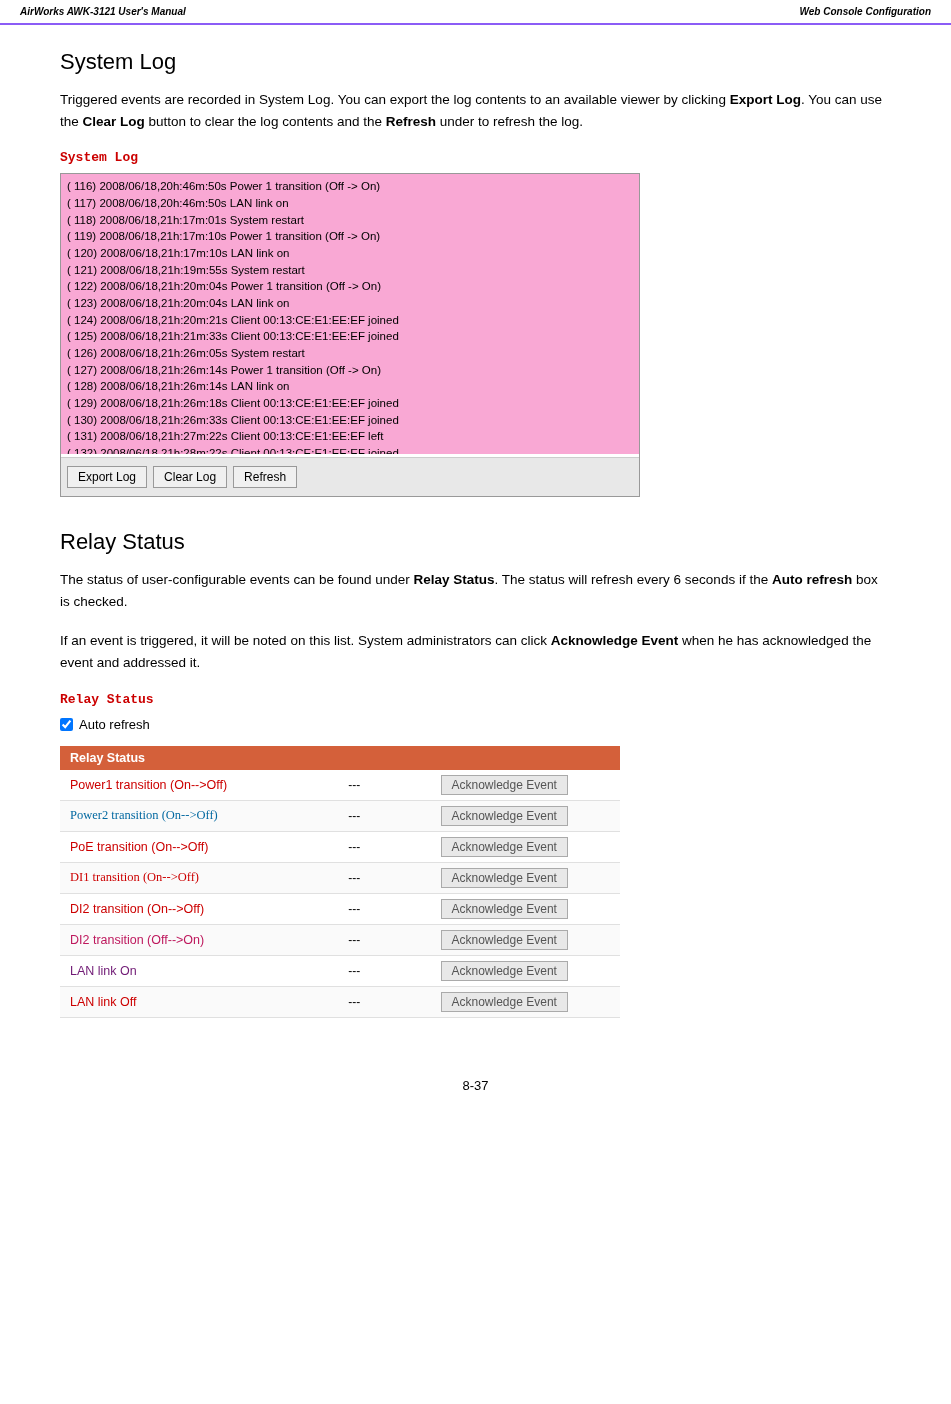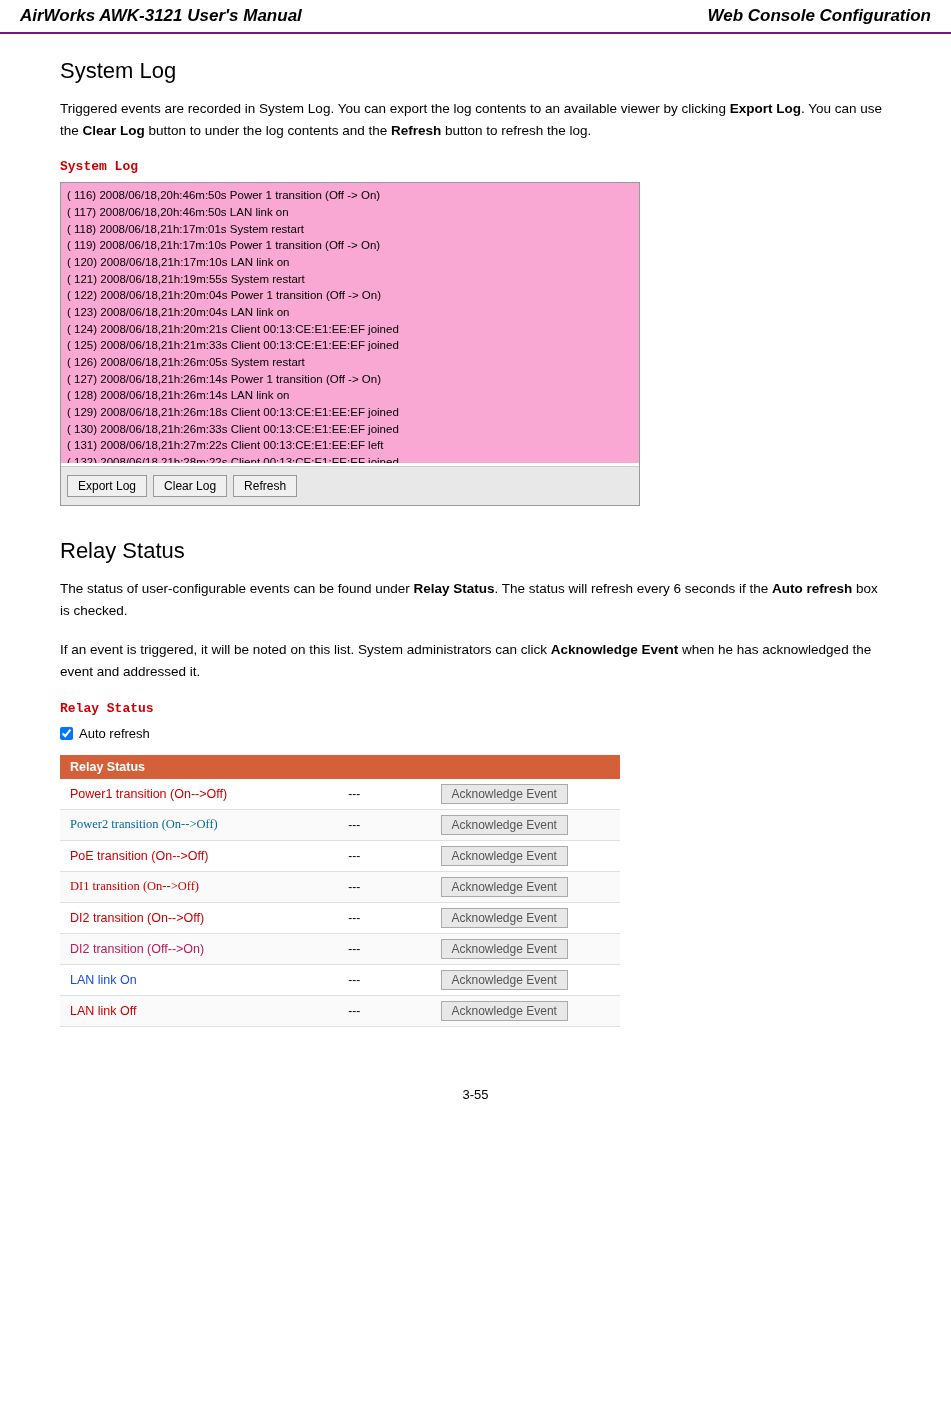--- a/index.html
+++ b/index.html
@@ -8,23 +8,23 @@
       font-size: 14px;
       color: #000;
       background: #fff;
       width: 951px;
       min-height: 1404px;
     }
     .page-header {
       display: flex;
       justify-content: space-between;
       align-items: flex-start;
-      border-bottom: 2px solid #701a75;
+      border-bottom: 2px solid #8b5cf6;
       padding: 6px 20px;
-      font-size: 17px;
+      font-size: 10px;
       font-weight: bold;
     }
     .page-header .left { font-style: italic; }
     .page-header .right { font-style: italic; }
     .content {
       padding: 24px 60px 40px 60px;
     }
     h2 {
       font-size: 22px;
       font-weight: normal;
@@ -154,21 +154,21 @@
 <div class="page-header">
   <span class="left">AirWorks AWK-3121 User's Manual</span>
   <span class="right">Web Console Configuration</span>
 </div>
 
 <div class="content">
 
   <h2>System Log</h2>
 
   <p class="section-intro">
-    <span>Triggered events are recorded in System Log. You can export the log contents to an available viewer by clicking </span><b>Export Log</b><span>. You can use the </span><b>Clear Log</b><span> button to under the log contents and the </span><b>Refresh</b><span> button to refresh the log.</span>
+    <span>Triggered events are recorded in System Log. You can export the log contents to an available viewer by clicking </span><b>Export Log</b><span>. You can use the </span><b>Clear Log</b><span> button to clear the log contents and the </span><b>Refresh</b><span> under to refresh the log.</span>
   </p>
 
   <div class="system-log-label">System Log</div>
 
   <div class="log-box-wrapper">
     <textarea class="log-content" readonly="" id="log-textarea" style="">( 116) 2008/06/18,20h:46m:50s Power 1 transition (Off -&gt; On)
 ( 117) 2008/06/18,20h:46m:50s LAN link on
 ( 118) 2008/06/18,21h:17m:01s System restart
 ( 119) 2008/06/18,21h:17m:10s Power 1 transition (Off -&gt; On)
 ( 120) 2008/06/18,21h:17m:10s LAN link on
@@ -240,29 +240,29 @@
           <td style="color: rgb(204, 0, 0); font-family: Arial, sans-serif;">DI2 transition (On--&gt;Off)</td>
           <td class="status" style="color: rgb(0, 0, 0);">---</td>
           <td class="ack-cell"><button class="ack-btn">Acknowledge Event</button></td>
         </tr>
         <tr>
           <td style="color: #be185d; font-family: Arial, sans-serif;">DI2 transition (Off--&gt;On)</td>
           <td class="status" style="color: rgb(0, 0, 0);">---</td>
           <td class="ack-cell"><button class="ack-btn">Acknowledge Event</button></td>
         </tr>
         <tr>
-          <td style="color: #1d4ed8; font-family: Arial, sans-serif;">LAN link On</td>
+          <td style="color: #701a75; font-family: Arial, sans-serif;">LAN link On</td>
           <td class="status" style="color: rgb(0, 0, 0);">---</td>
           <td class="ack-cell"><button class="ack-btn">Acknowledge Event</button></td>
         </tr>
         <tr>
           <td style="color: rgb(204, 0, 0); font-family: Arial, sans-serif;">LAN link Off</td>
           <td class="status" style="color: rgb(0, 0, 0);">---</td>
           <td class="ack-cell"><button class="ack-btn">Acknowledge Event</button></td>
         </tr>
       </tbody>
   </table>
 
 </div>
 
 <div class="page-footer">
-  <span>3-55</span>
+  <span>8-37</span>
 </div>
 
 </body></html>

